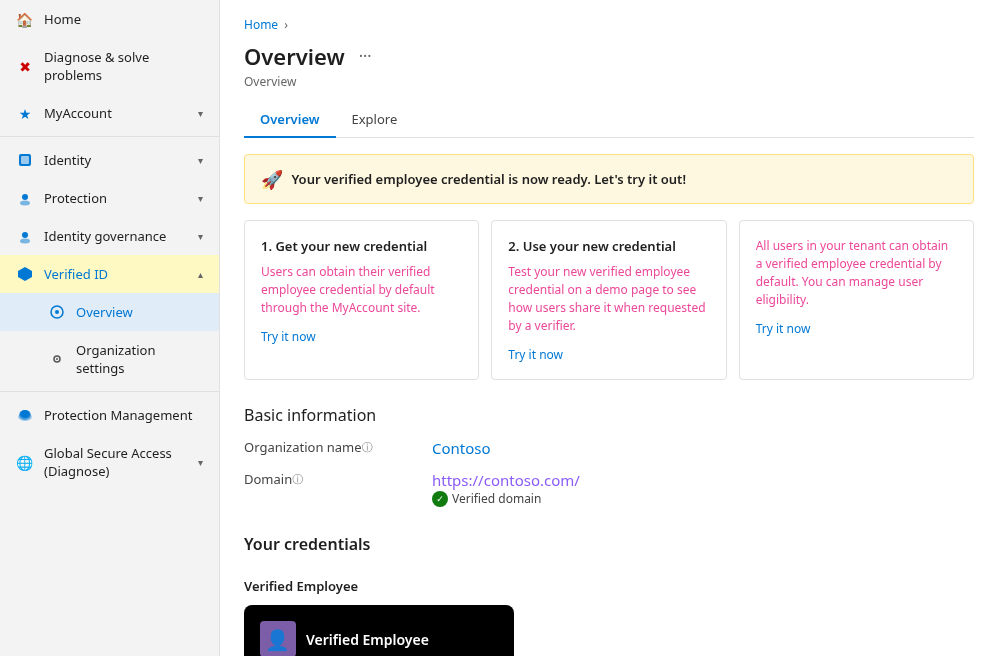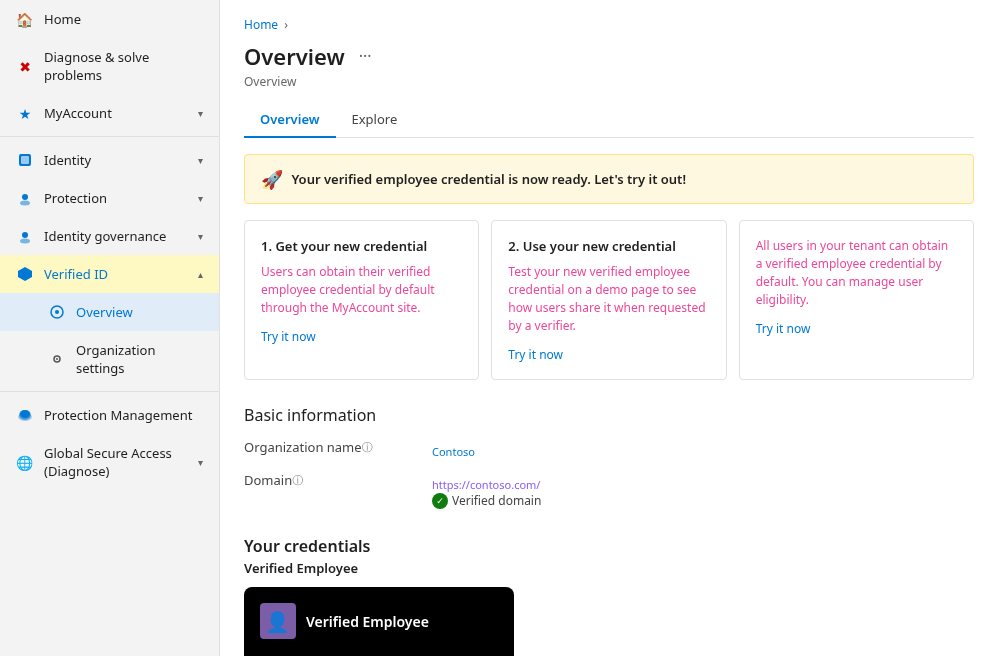--- a/index.html
+++ b/index.html
@@ -181,23 +181,22 @@
       display: flex;
       align-items: center;
       flex-shrink: 0;
     }
     .info-label .info-icon {
       color: #888;
       font-size: 11px;
       cursor: pointer;
     }
     .info-value {
-      font-size: 11px;
+      font-size: 15px;
       color: #0078d4;
-      margin-top: 6px;
     }
     .info-value a { color: #8b5cf6; text-decoration: none; cursor: pointer; }
     .verified-badge {
       display: flex;
       align-items: center;
       gap: 4px;
       font-size: 12px;
       color: #444;
     }
     .verified-check {
@@ -211,21 +210,21 @@
       color: white;
       font-size: 9px;
       flex-shrink: 0;
     }
 
     
     .credentials-title {
       font-size: 16px;
       font-weight: 600;
       color: #1f1f1f;
-      margin-bottom: 2px;
+      margin-bottom: 22px;
     }
     .credential-type {
       font-size: 13px;
       font-weight: 600;
       color: #1f1f1f;
       margin-bottom: 10px;
     }
 
     
     .credential-card {

